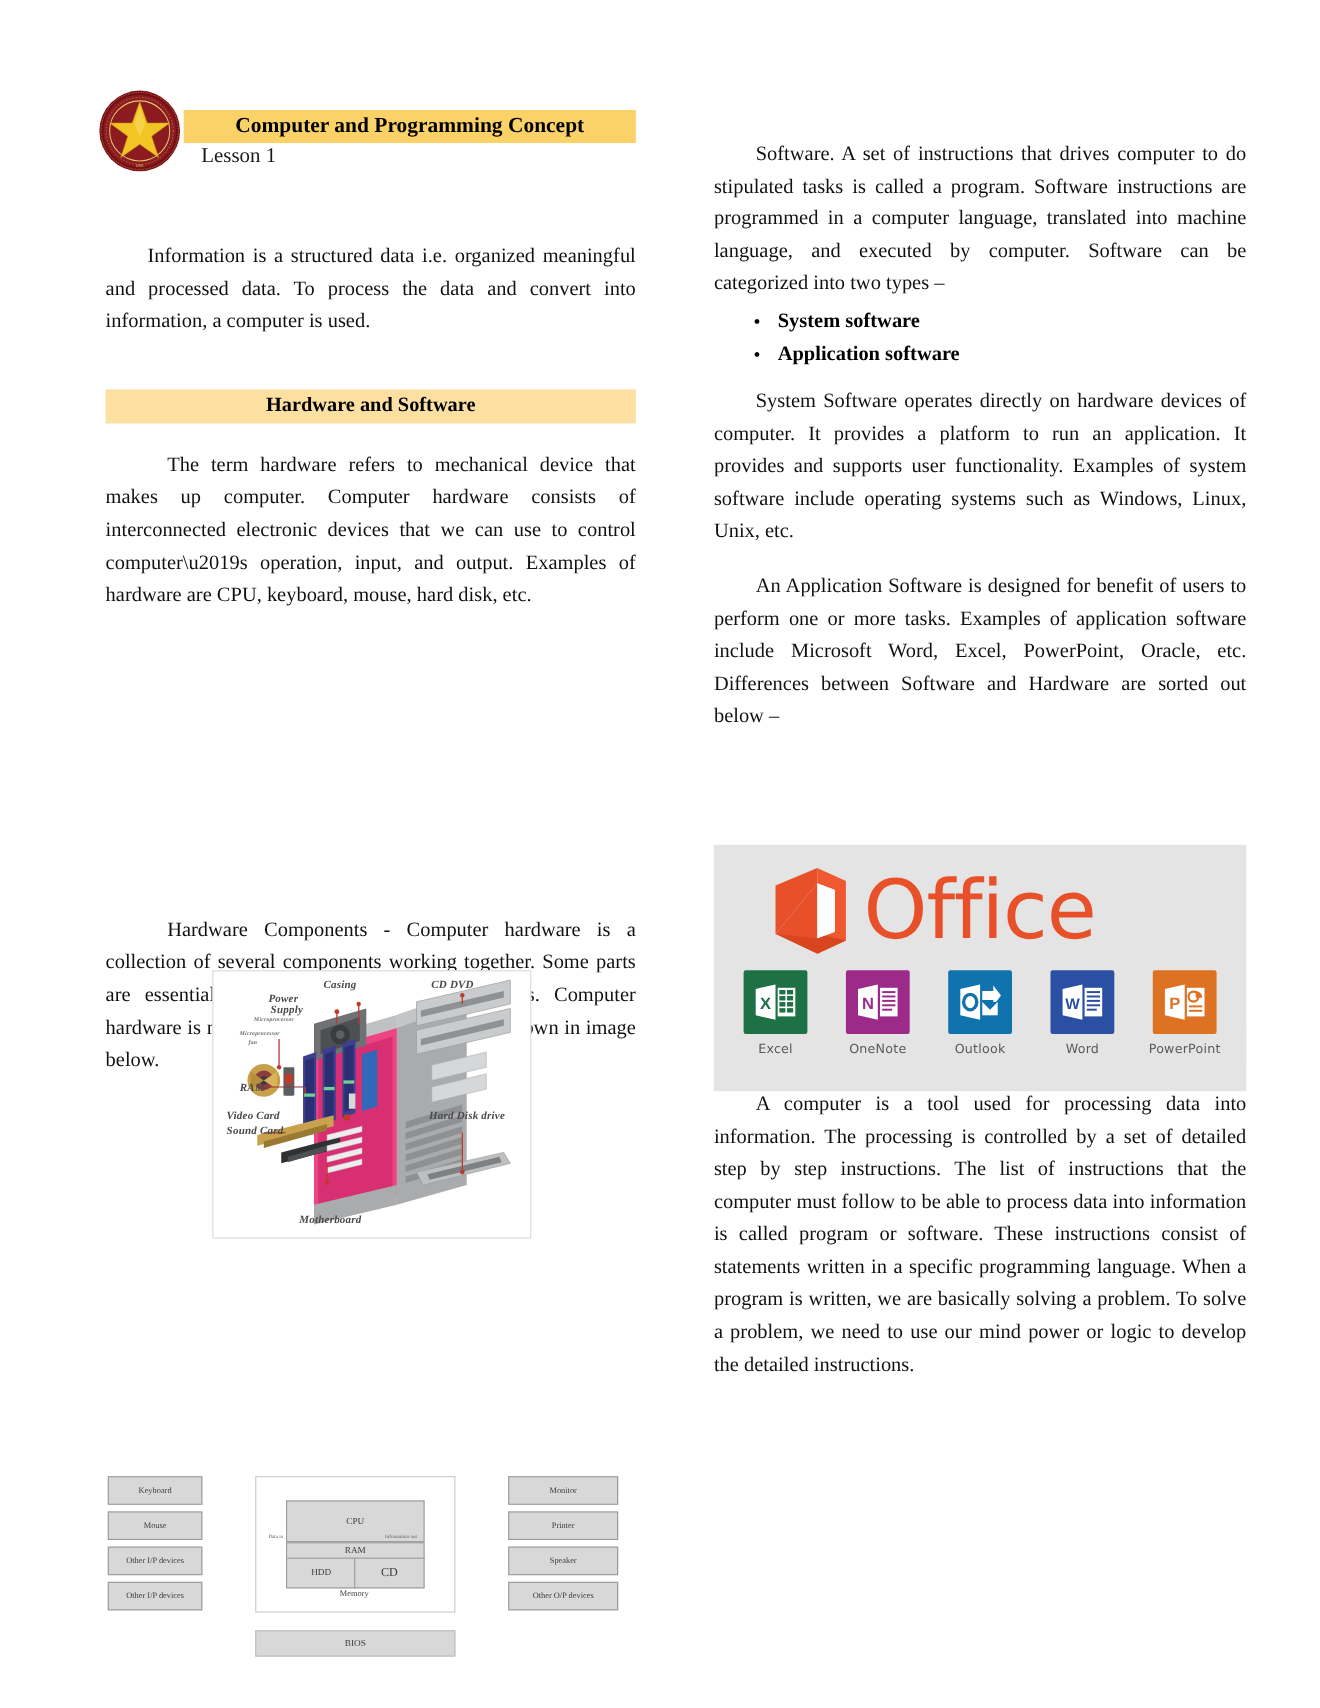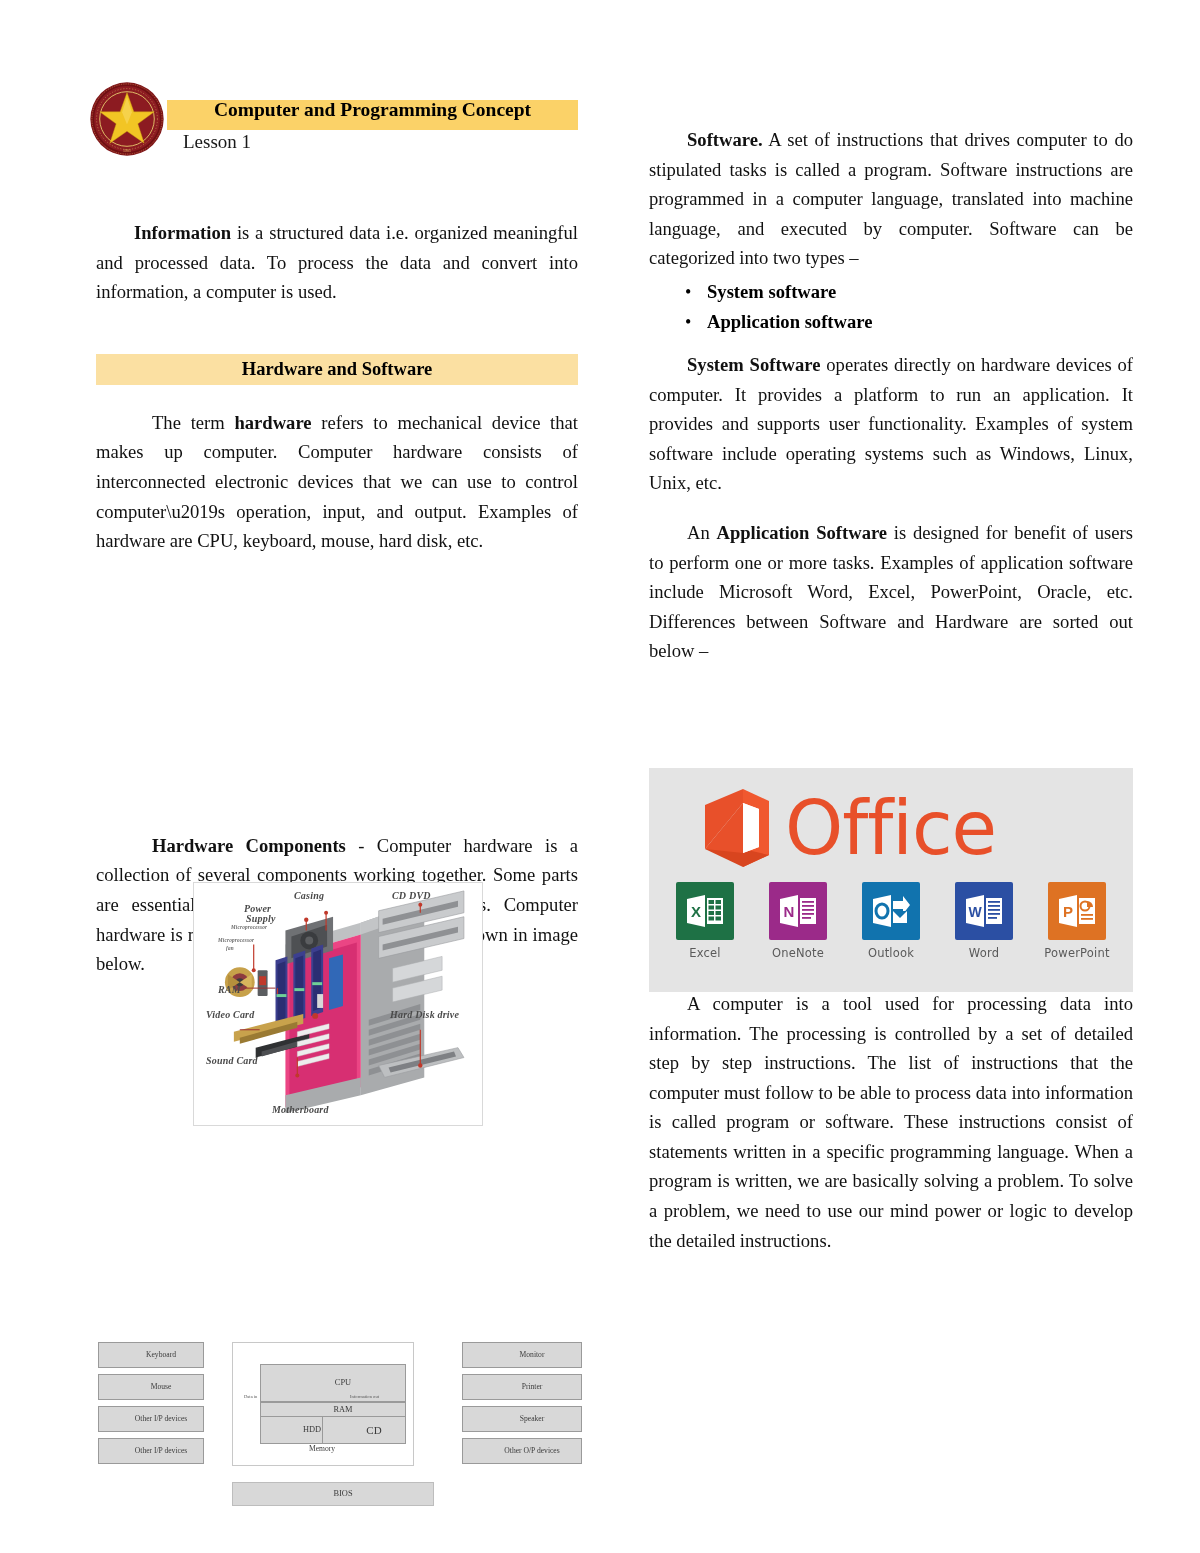--- a/index.html
+++ b/index.html
@@ -20,21 +20,21 @@
   
   .seal{
     position:absolute;left:88px;top:77px;width:78px;height:84px;
     z-index:5;
   }
 
   
   .title-band{
     position:absolute;left:167px;top:100px;width:411px;height:30px;
     background:#FBD268;
-    display:flex;align-items:flex-start;justify-content:center;
+    display:flex;align-items:center;justify-content:center;
     z-index:1;
   }
   .title-band .t{
     font-weight:bold;font-size:19.5px;letter-spacing:0px;color:#000;
     line-height:1;
   }
   .lesson{
     position:absolute;left:183px;top:131px;
     font-size:19px;color:#1a1a1a;
   }
@@ -52,21 +52,21 @@
     margin:0;
     font-size:18.6px;
     line-height:29.6px;
     text-align:justify;
     text-indent:38px;
     color:#111;
     -webkit-hyphens:none;hyphens:none;
   }
   .sp{height:20px;}
   .sp-s{height:13px;}
-  b{font-weight:bold;}
+  b{font-weight:normal;}
 
   ul.blist{
     margin:4px 0 0 0;padding:0 0 0 58px;list-style:none;
   }
   ul.blist li{
     font-size:18.6px;line-height:30px;font-weight:bold;position:relative;
   }
   ul.blist li:before{
     content:"\2022";position:absolute;left:-22px;top:0;font-size:18px;font-weight:normal;
   }
@@ -117,21 +117,21 @@
   }
 
   
   .fig-block{
     position:absolute;left:98px;top:1338px;width:480px;height:180px;
   }
   .bx{
     position:absolute;background:#D8D8D8;border:1px solid #9a9a9a;
     display:flex;align-items:center;justify-content:center;
     font-family:"Liberation Serif",serif;font-size:7.6px;color:#3b3b3b;
-    text-align:center;line-height:1;padding-left:20px;
+    text-align:center;line-height:1;
   }
   .bx.nb{border:1px solid #bdbdbd;}
   .plain{background:transparent;border:1px solid #c8c8c8;}
   .ln{position:absolute;background:#9b9b9b;}
   .ln.d{background:#4a4a4a;}
   .tiny{
     position:absolute;font-family:"Liberation Serif",serif;font-size:4.6px;
     color:#5a5a5a;white-space:nowrap;
   }
 </style>
@@ -313,21 +313,21 @@
 
     <span class="lbl" style="left:100px;top:7px">Casing</span>
     <span class="lbl" style="left:198px;top:7px">CD DVD</span>
     <span class="lbl" style="left:50px;top:20px">Power</span>
     <span class="lbl" style="left:52px;top:30px">Supply</span>
     <span class="lbl" style="left:37px;top:41px;font-size:5.2px;color:#6a6a6a">Microprocessor</span>
     <span class="lbl" style="left:24px;top:54px;font-size:5.2px;color:#6a6a6a">Microprocessor</span>
     <span class="lbl" style="left:32px;top:62px;font-size:5.2px;color:#6a6a6a">fan</span>
     <span class="lbl" style="left:24px;top:101px">RAM</span>
     <span class="lbl" style="left:12px;top:126px">Video Card</span>
-    <span class="lbl" style="left:12px;top:172px">Sound Card</span>
+    <span class="lbl" style="left:12px;top:140px">Sound Card</span>
     <span class="lbl" style="left:78px;top:221px">Motherboard</span>
     <span class="lbl" style="left:196px;top:126px">Hard Disk drive</span>
   </div>
 
   <div class="fig-block">
 
     <div class="bx" style="left:0px;top:4px;width:84px;height:24px">Keyboard</div>
     <div class="bx" style="left:0px;top:36px;width:84px;height:24px">Mouse</div>
     <div class="bx" style="left:0px;top:68px;width:84px;height:24px">Other I/P devices</div>
     <div class="bx" style="left:0px;top:100px;width:84px;height:24px">Other I/P devices</div>

